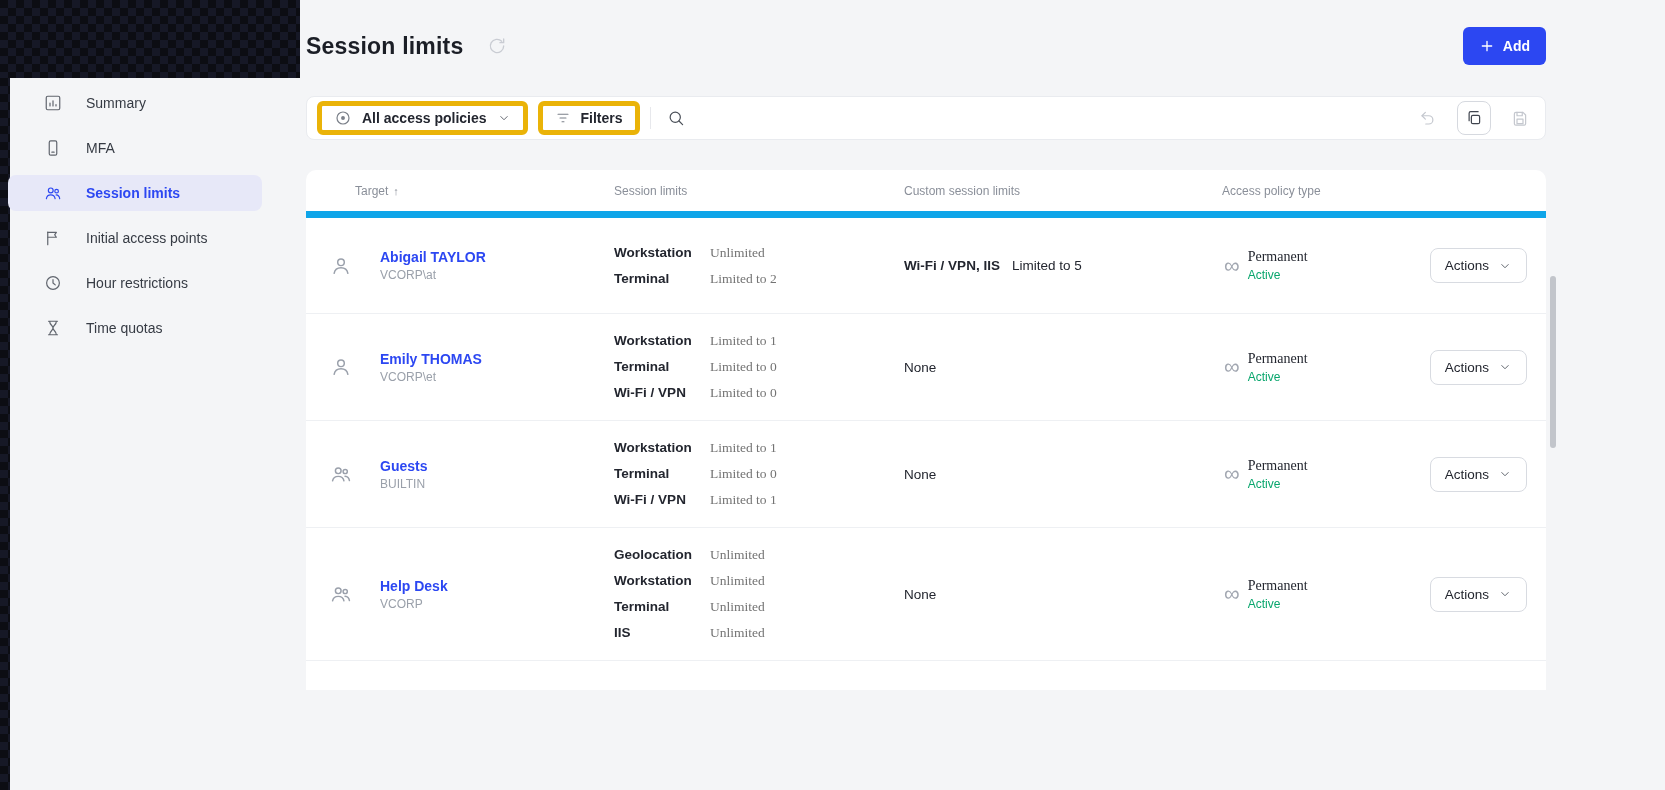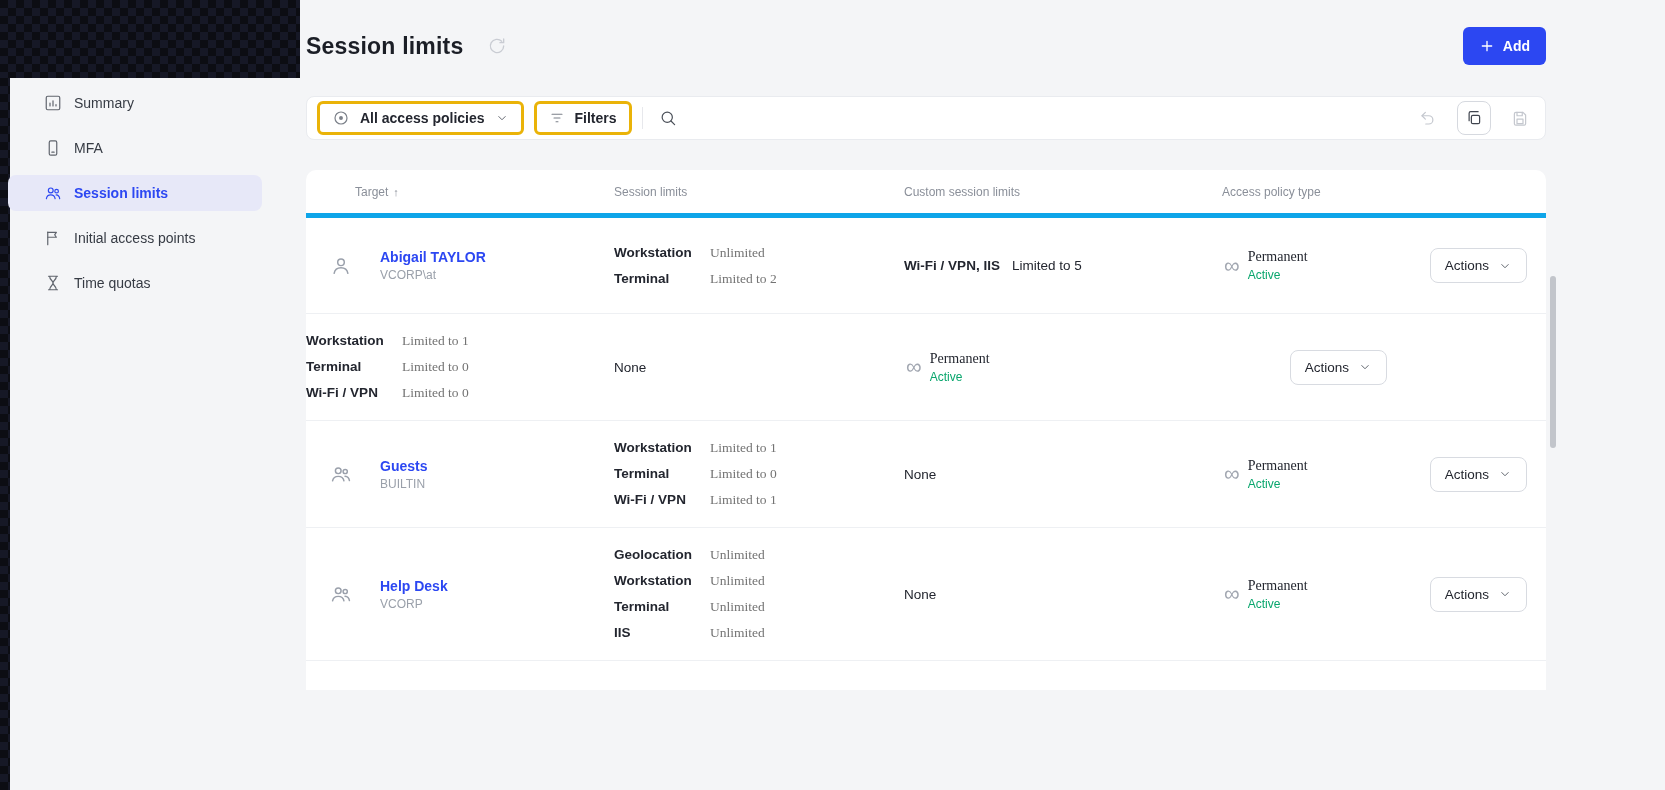--- a/index.html
+++ b/index.html
@@ -33,21 +33,21 @@
   .menu { position: absolute; top: 85px; left: 8px; right: 38px; }
   .menu-item {
     display: flex; align-items: center; gap: 12px;
     height: 36px; margin-bottom: 9px; padding-left: 36px;
     border-radius: 8px; cursor: pointer;
     color: #363b44;
   }
   .menu-item .mi-icon { color: #60656e; }
   .menu-item.active { background: #e7e8f8; color: #2c47f2; font-weight: 700; }
   .menu-item.active .mi-icon { color: #2c47f2; }
-  .menu-label { font-size: 14px; white-space: nowrap; }
+  .menu-label { font-size: 14px; white-space: nowrap; margin-left: 12px; }
 
   
   .main { position: absolute; left: 300px; top: 0; width: 1365px; height: 790px; padding: 0 119px 0 6px; }
 
   .header-row { display: flex; align-items: center; margin-top: 24px; height: 44px; }
   .page-title { font-size: 23px; font-weight: 700; color: #1b1e26; letter-spacing: .2px; }
   .refresh-btn { margin-left: 22px; color: #c9ccd3; background: none; border: none; cursor: pointer; padding: 2px; }
   .add-btn {
     margin-left: auto; display: flex; align-items: center; gap: 8px;
     background: #2c47f2; color: #fff; border: none; border-radius: 6px;
@@ -56,21 +56,21 @@
   }
 
   .toolbar {
     margin-top: 28px; height: 44px; background: #fff;
     border: 1px solid #e9ebef; border-radius: 8px;
     display: flex; align-items: center; padding: 0 10px; gap: 10px;
   }
   .tb-btn {
     display: flex; align-items: center; gap: 10px;
     height: 34px; padding: 0 12px; background: #fff;
-    border: 3px solid #eab308; border-radius: 6px;
+    border: 5px solid #eab308; border-radius: 6px;
     font-size: 14px; font-weight: 600; color: #23262f; cursor: pointer;
     font-family: inherit;
   }
   .tb-btn .scope-ic { color: #7b8089; }
   .tb-btn .chev { color: #5a5f68; }
   .tb-divider { width: 1px; height: 22px; background: #e7e8ec; }
   .icon-btn { background: none; border: none; padding: 6px; cursor: pointer; color: #4a4f58; }
   .tb-right { margin-left: auto; display: flex; align-items: center; gap: 14px; }
   .icon-btn.disabled { color: #c4c7ce; cursor: default; }
   .icon-btn.boxed { border: 1px solid #d6d9df; border-radius: 8px; width: 34px; height: 34px;
@@ -81,21 +81,21 @@
   .count-badge {
     margin-left: 14px; background: #e9ebf0; color: #3c414b;
     border-radius: 6px; padding: 3px 9px; font-size: 13px; font-weight: 600;
   }
   .edit-columns { margin-left: auto; color: #2c47f2; font-size: 13.5px; font-weight: 600;
     background: none; border: none; cursor: pointer; font-family: inherit; }
 
   
   .table-card { margin-top: 30px; background: #fff; border-radius: 10px 10px 0 0; height: 520px; overflow: hidden; }
   .grid { display: grid; grid-template-columns: 308px 290px 318px 184px 1fr; }
-  .t-header { height: 48px; align-items: center; border-bottom: 5px solid #0ea5e9;
+  .t-header { height: 48px; align-items: center; border-bottom: 7px solid #0ea5e9;
     color: #8a8f99; font-size: 12px; }
   .t-header .th-target { padding-left: 49px; display: flex; align-items: center; gap: 5px; }
   .sort-arrow { font-size: 11px; color: #8a8f99; }
   .t-row { border-bottom: 1px solid #eef0f3; padding: 14px 0; min-height: 96px; align-items: center; }
 
   .cell-target { display: flex; align-items: center; gap: 28px; padding-left: 24px; }
   .avatar-ic { color: #9aa0ab; flex: 0 0 auto; }
   .target-name { color: #2c47f2; font-size: 14px; font-weight: 600; cursor: pointer; }
   .target-account { color: #9aa0aa; font-size: 12px; margin-top: 3px; }
 
@@ -161,20 +161,29 @@
       <span class="menu-label">Session limits</span>
     </div>
     <div class="menu-item">
       <span class="mi-icon">
           <svg class="ic18" viewBox="0 0 24 24">
             <path d="M5 21V4"></path>
             <path d="M5 4.5h11.5l-2.3 3.2 2.3 3.3H5"></path>
           </svg>
         </span>
       <span class="menu-label">Initial access points</span>
+    </div>
+    <div class="menu-item">
+      <span class="mi-icon">
+          <svg class="ic18" viewBox="0 0 24 24">
+            <circle cx="12" cy="12" r="8.5"></circle>
+            <path d="M12 7.5V12l3 2.5"></path>
+          </svg>
+        </span>
+      <span class="menu-label">Hour restrictions</span>
     </div>
     <div class="menu-item">
       <span class="mi-icon">
           <svg class="ic18" viewBox="0 0 24 24">
             <path d="M6 3h12M6 21h12M7.5 3c0 5 4.5 5.5 4.5 9s-4.5 4-4.5 9M16.5 3c0 5-4.5 5.5-4.5 9s4.5 4 4.5 9"></path>
           </svg>
         </span>
       <span class="menu-label">Time quotas</span>
     </div>
   </nav>
@@ -305,20 +314,32 @@
           <span class="chev">
               <svg class="ic14" viewBox="0 0 24 24">
                 <path d="M6.5 9.5L12 15l5.5-5.5"></path>
               </svg>
             </span>
         </button>
       </div>
     </div>
 
     <div class="grid t-row">
+      <div class="cell-target">
+        <span class="avatar-ic">
+            <svg class="ic22" viewBox="0 0 24 24">
+              <circle cx="12" cy="8" r="3.6"></circle>
+              <path d="M4.5 20c.7-3.8 3.6-6 7.5-6s6.8 2.2 7.5 6"></path>
+            </svg>
+          </span>
+        <span>
+          <span class="target-name" style="display:block">Emily THOMAS</span>
+          <span class="target-account" style="display:block">VCORP\et</span>
+        </span>
+      </div>
       <div class="limits">
         <span class="lt">Workstation</span>
           <span class="lv">Limited to 1</span>
         <span class="lt">Terminal</span>
           <span class="lv">Limited to 0</span>
         <span class="lt">Wi-Fi / VPN</span>
           <span class="lv">Limited to 0</span>
       </div>
       <div class="cell-custom">
         <span>None</span>

